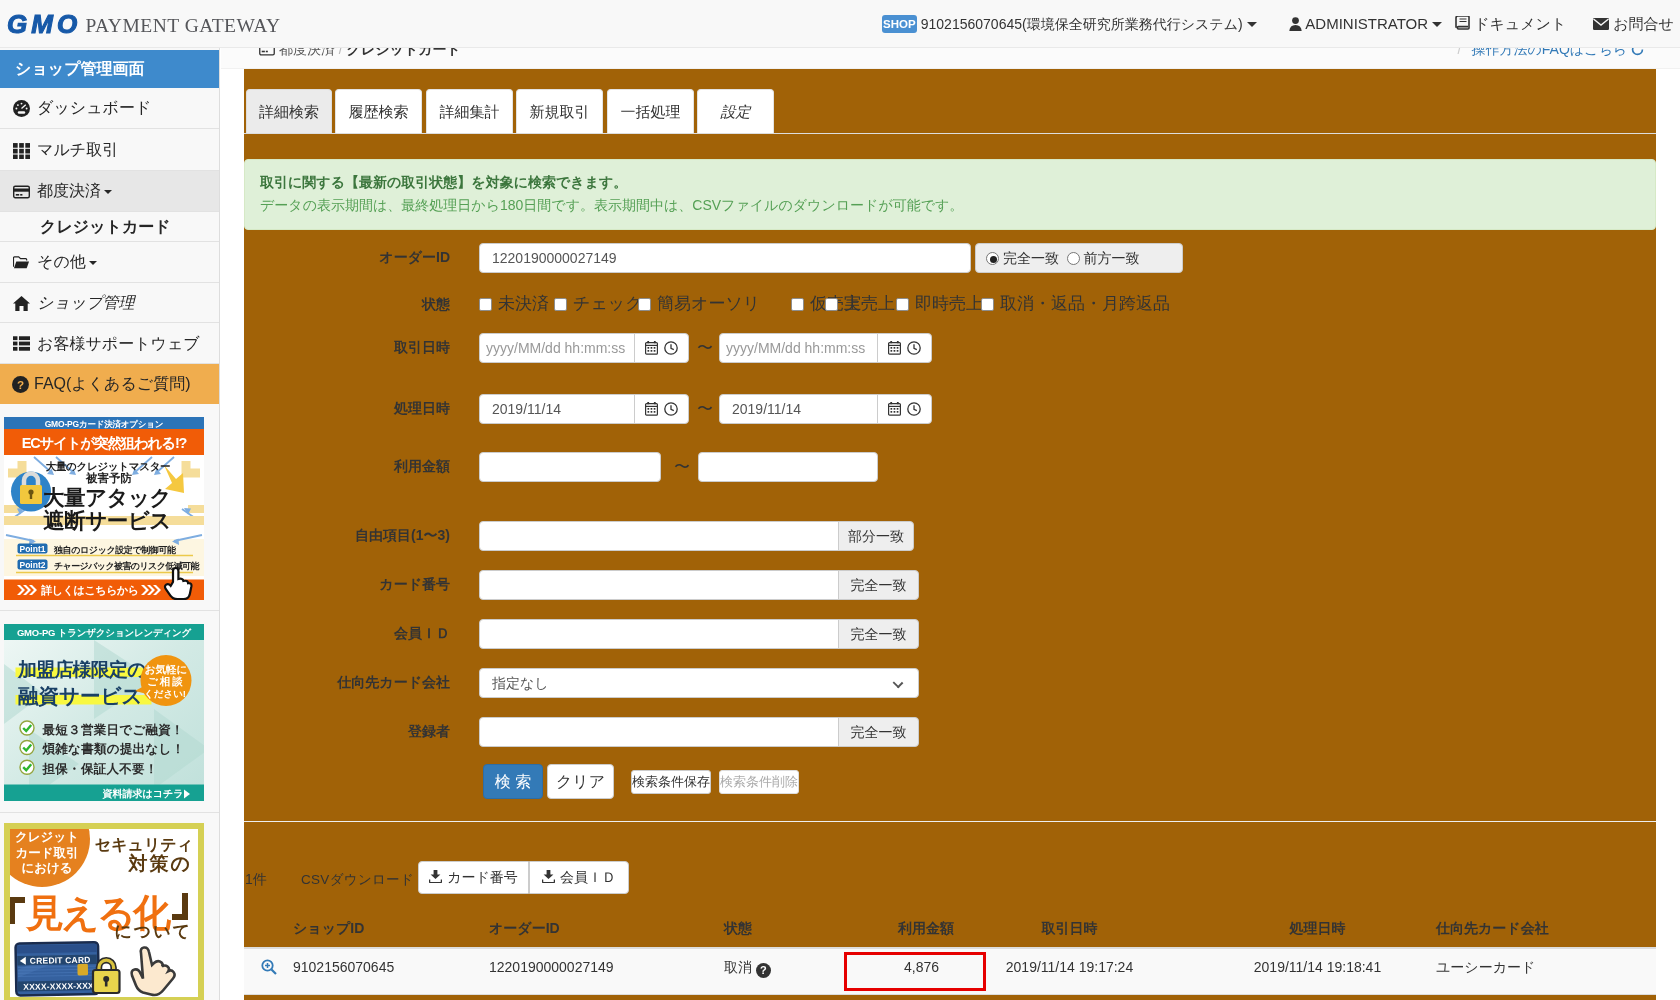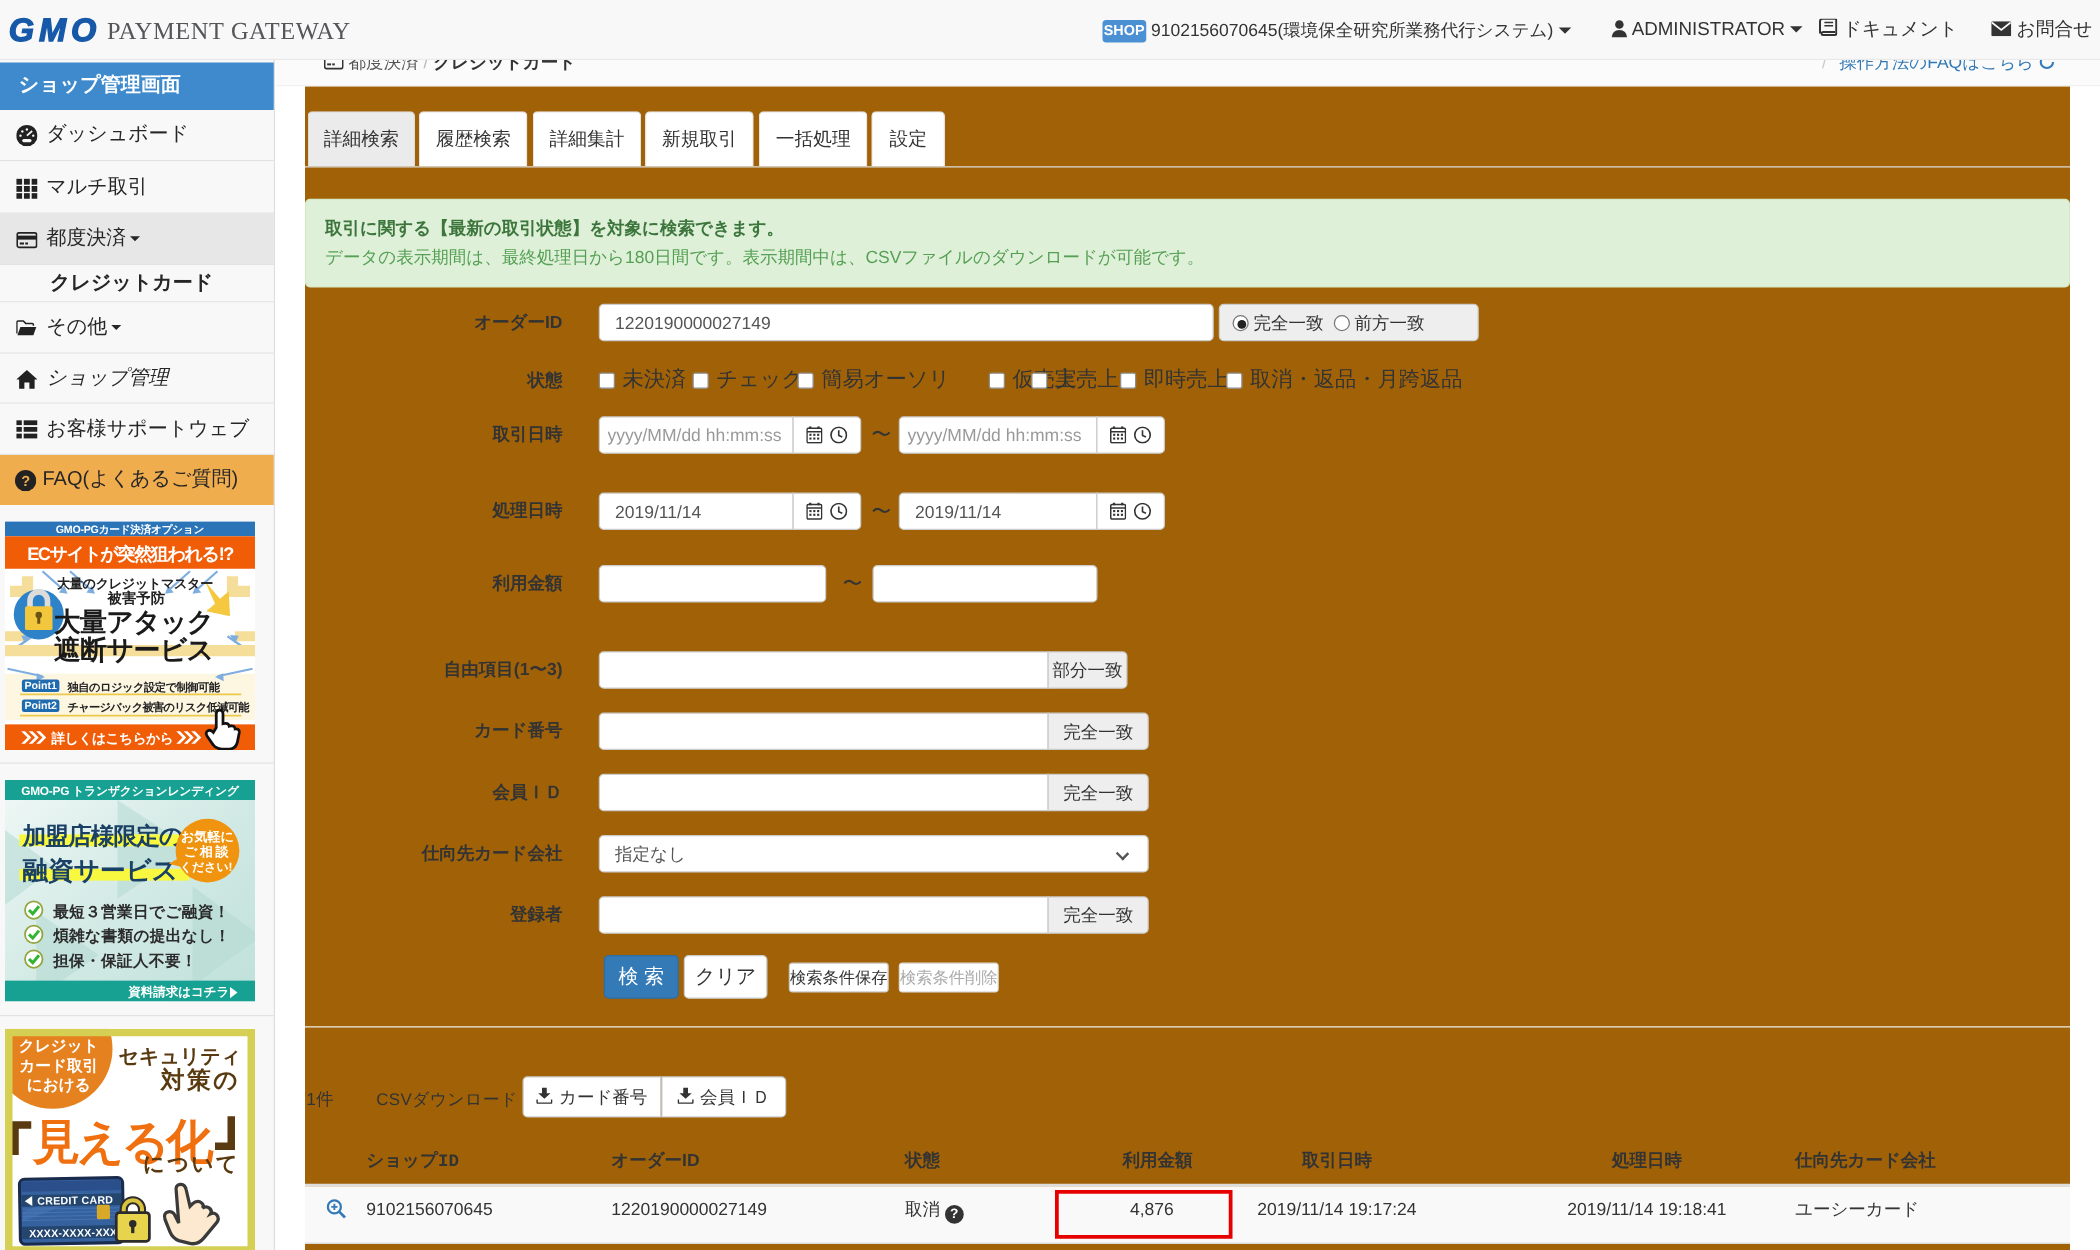--- a/index.html
+++ b/index.html
@@ -339,21 +339,21 @@
       </svg>
     </div>
   </div>
 
   <div id="main">
     <div class="tab active" style="left:2px;  width:86px;">詳細検索</div>
     <div class="tab" style="left:91px;  width:87px;">履歴検索</div>
     <div class="tab" style="left:182px; width:87px;">詳細集計</div>
     <div class="tab" style="left:272px; width:87px;">新規取引</div>
     <div class="tab" style="left:363px; width:87px;">一括処理</div>
-    <div class="tab" style="left:453px; width:59px;">設定</div>
+    <div class="tab" style="left:453px; width:77px;font-style:italic;">設定</div>
     <div id="tabline"></div>
     <div id="alert">
       <div class="l1">取引に関する【最新の取引状態】を対象に検索できます。</div>
       <div class="l2">データの表示期間は、最終処理日から180日間です。表示期間中は、CSVファイルのダウンロードが可能です。</div>
     </div>
     <div id="formarea"></div>
   </div>
 
   <div class="flabel" style="left:244px; top:249px;">オーダーID</div>
   <input class="inp" style="left: 479px; top: 243px; width: 492px;" value="1220190000027149">
@@ -442,21 +442,21 @@
         <path d="M7 3.2 V7.3 L9.8 8.6" fill="none" stroke="#333" stroke-width="1.3"></path>
       </svg></div>
 
   <div class="flabel" style="left:244px; top:458px;">利用金額</div>
   <input class="inp" style="left: 479px; top: 452px; width: 182px;">
   <div class="tilde" style="left:674px; top:457px;">〜</div>
   <input class="inp" style="left: 698px; top: 452px; width: 180px;">
 
   <div class="flabel" style="left:244px; top:527px;">自由項目(1〜3)</div>
   <input class="inp" style="left: 479px; top: 521px; width: 360px; border-radius: 4px 0px 0px 4px;">
-  <div class="addon" style="left:838px; top:521px; width:64px; border-radius:0 4px 4px 0;">部分一致</div>
+  <div class="addon" style="left:838px; top:521px; width:76px; border-radius:0 4px 4px 0;">部分一致</div>
 
   <div class="flabel" style="left:244px; top:576px;">カード番号</div>
   <input class="inp" style="left: 479px; top: 570px; width: 360px; border-radius: 4px 0px 0px 4px;">
   <div class="addon" style="left:838px; top:570px; width:81px; border-radius:0 4px 4px 0;">完全一致</div>
 
   <div class="flabel" style="left:244px; top:625px;">会員ＩＤ</div>
   <input class="inp" style="left: 479px; top: 619px; width: 360px; border-radius: 4px 0px 0px 4px;">
   <div class="addon" style="left:838px; top:619px; width:81px; border-radius:0 4px 4px 0;">完全一致</div>
 
   <div class="flabel" style="left:244px; top:674px;">仕向先カード会社</div>
@@ -476,21 +476,21 @@
   <div class="abs" style="left:301px; top:871px; font-size:13.5px; color:#333; letter-spacing:0.3px;">CSVダウンロード</div>
   <div class="btn" style="left:418px; top:861px; width:111px; height:33px; line-height:31px; border-radius:4px 0 0 4px; font-size:14px;"><svg width="13" height="13" viewBox="0 0 13 13" style="vertical-align:-1px; margin-right:5px;">
         <path d="M4.6 0 h3.8 v4.5 h3 L6.5 9 L1.6 4.5 h3 Z" fill="#333"></path>
         <path d="M0.6 9.5 v2.2 a1 1 0 0 0 1 1 h9.8 a1 1 0 0 0 1-1 V9.5" fill="none" stroke="#333" stroke-width="1.3"></path>
       </svg>カード番号</div>
   <div class="btn" style="left:529px; top:861px; width:100px; height:33px; line-height:31px; border-radius:0 4px 4px 0; font-size:14px;"><svg width="13" height="13" viewBox="0 0 13 13" style="vertical-align:-1px; margin-right:5px;">
         <path d="M4.6 0 h3.8 v4.5 h3 L6.5 9 L1.6 4.5 h3 Z" fill="#333"></path>
         <path d="M0.6 9.5 v2.2 a1 1 0 0 0 1 1 h9.8 a1 1 0 0 0 1-1 V9.5" fill="none" stroke="#333" stroke-width="1.3"></path>
       </svg>会員ＩＤ</div>
 
-  <div class="th" style="left:293px;font-family:Liberation Mono, monospace;">ショップID</div>
+  <div class="th" style="left:293px;">ショップID</div>
   <div class="th" style="left:489px;">オーダーID</div>
   <div class="th" style="left:724px;">状態</div>
   <div class="th" style="left:856px; width:140px; text-align:center;">利用金額</div>
   <div class="th" style="left:1000px; width:139px; text-align:center;">取引日時</div>
   <div class="th" style="left:1248px; width:139px; text-align:center;">処理日時</div>
   <div class="th" style="left:1436px;">仕向先カード会社</div>
   <div class="abs" style="left:244px; top:947px; width:1412px; border-bottom:2px solid #ddd;"></div>
   <div class="abs" style="left:244px; top:949px; width:1412px; height:46px; background:#f9f9f9; border-bottom:1px solid #ddd;"></div>
   <div class="td" style="left:261px;"><svg width="16" height="16" viewBox="0 0 16 16">
         <circle cx="6.5" cy="6.5" r="5.2" fill="none" stroke="#337ab7" stroke-width="1.8"></circle>

